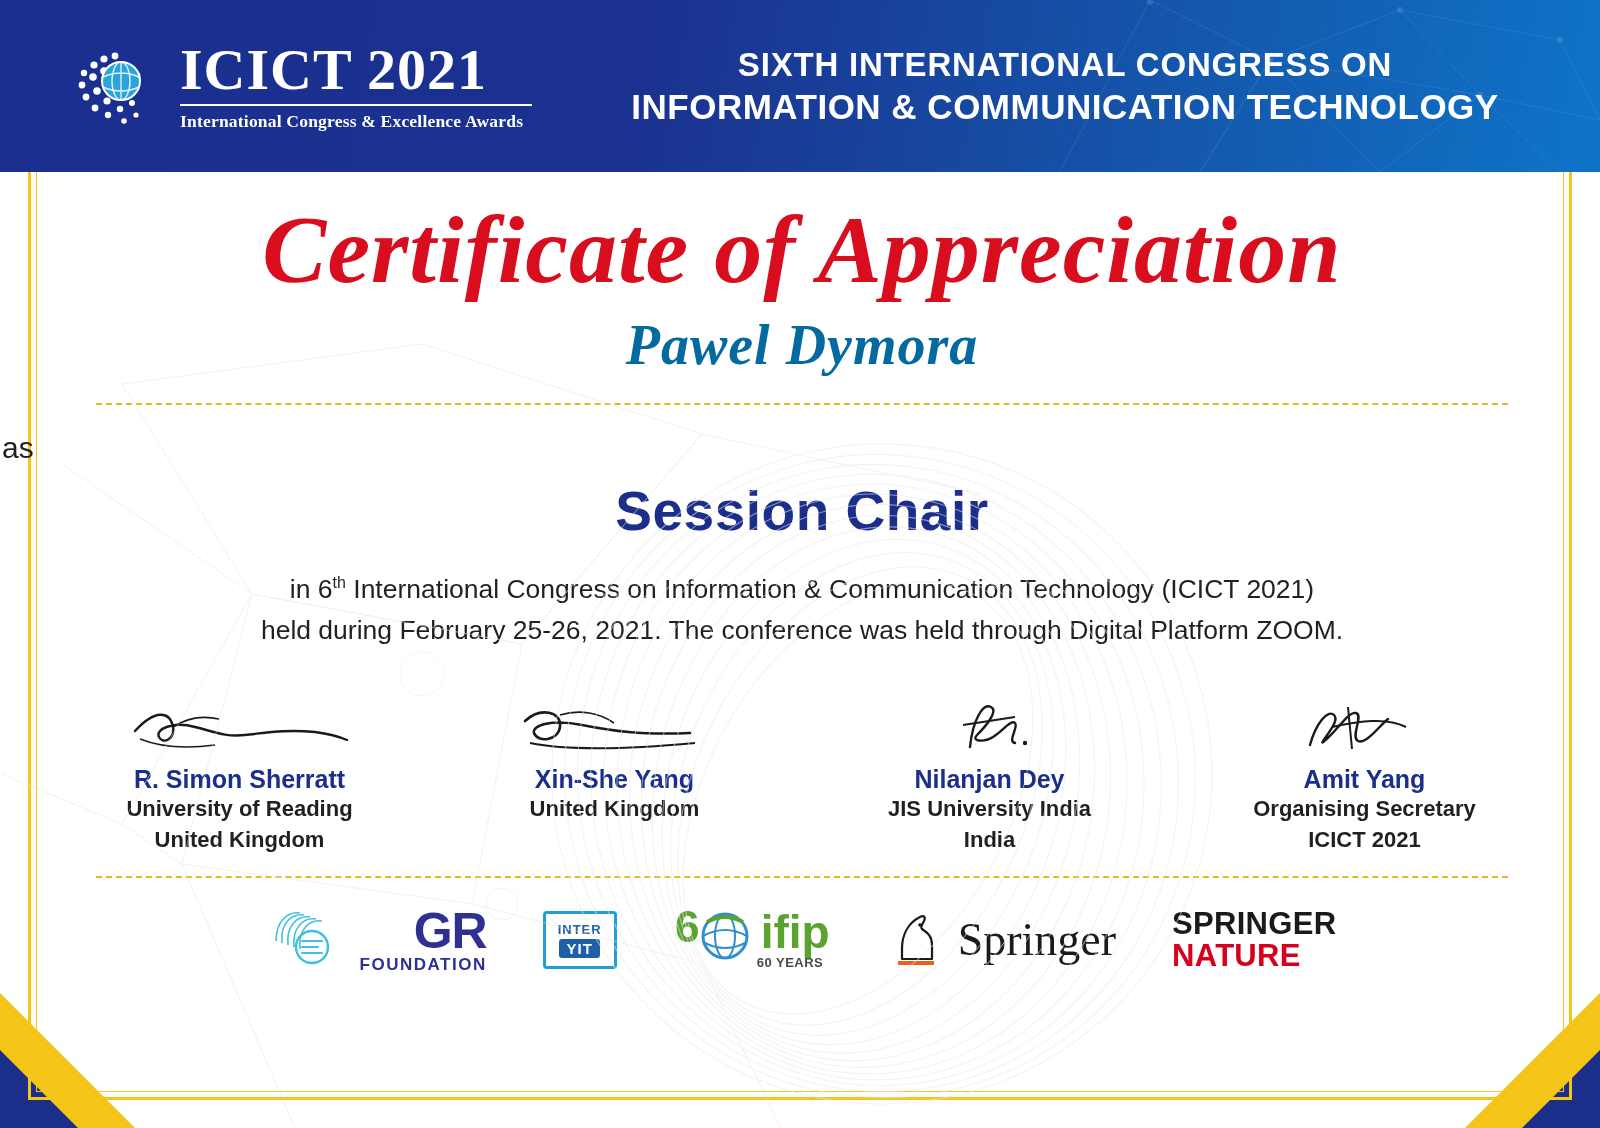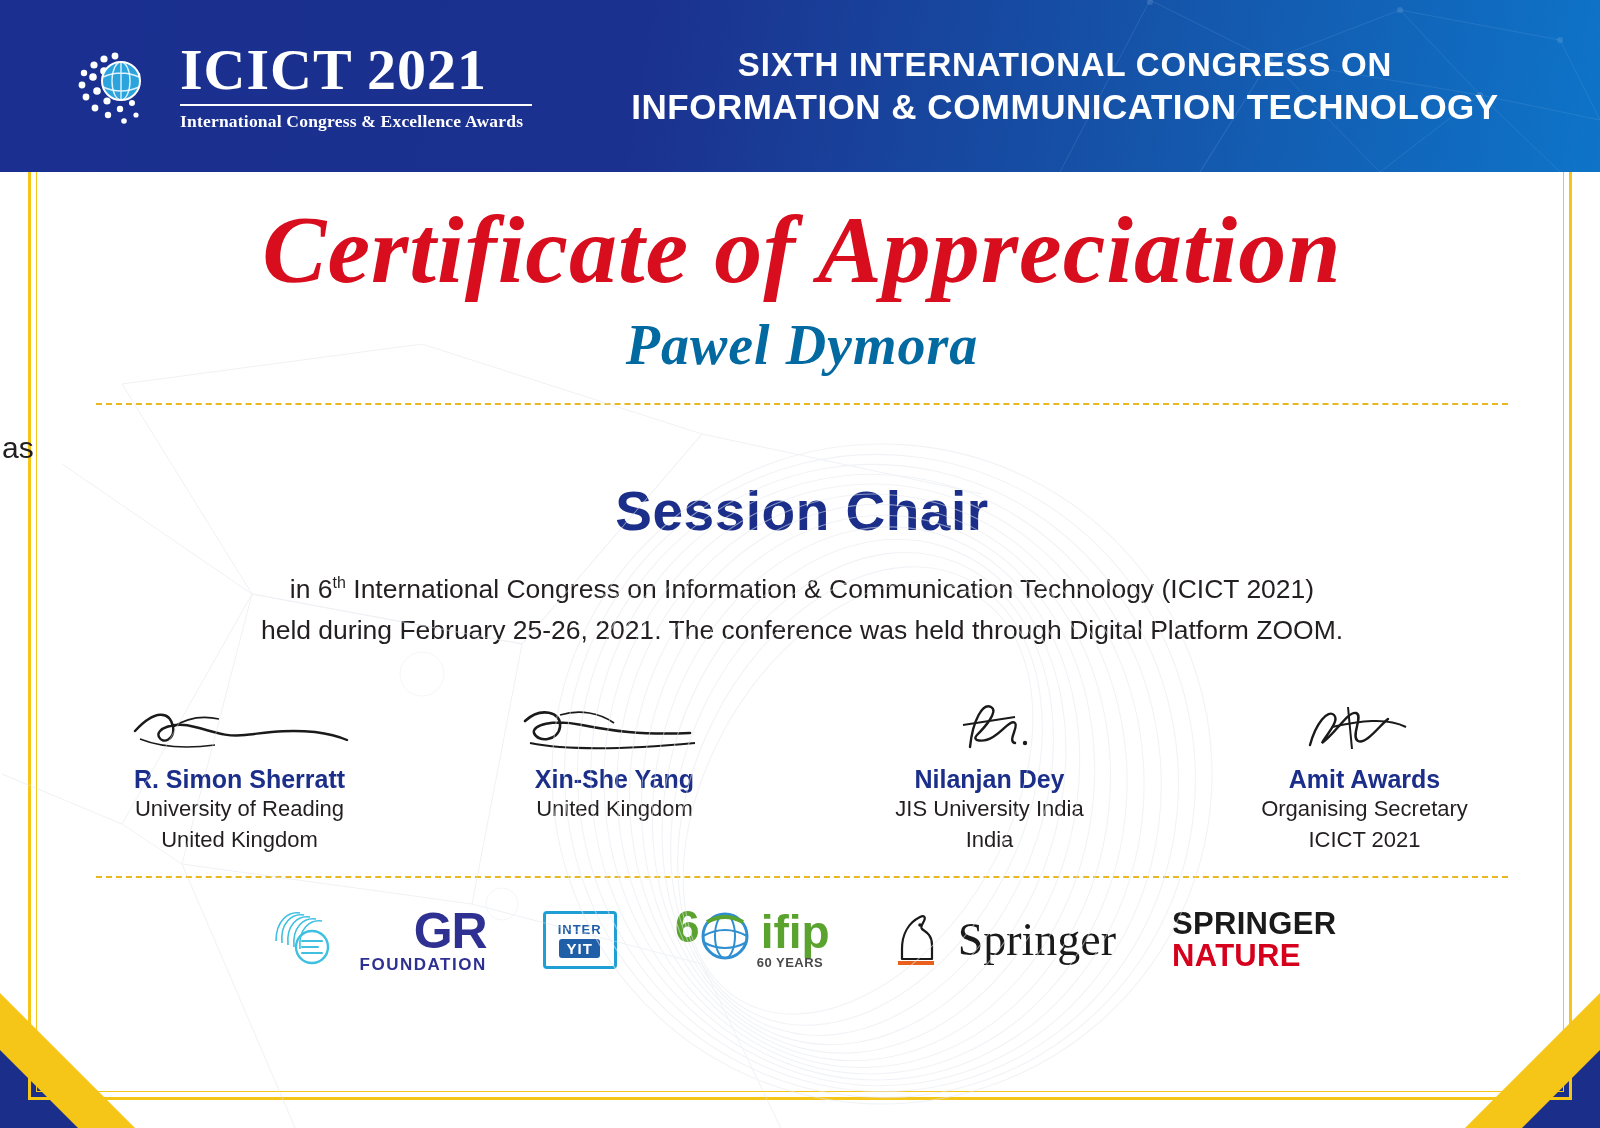--- a/index.html
+++ b/index.html
@@ -264,20 +264,21 @@
   .sig-name {
     color: #1b2f8a;
     font-size: 25px;
     font-weight: bold;
     margin-top: 6px;
   }
   .sig-line {
     color: #231f20;
     font-size: 22px;
     line-height: 1.4;
+    font-weight: bold;
   }
 
   .dashed-sep-2 {
     margin: 20px auto 0 auto;
     width: 1412px;
     border-top: 2px dashed #e8b820;
     height: 0;
   }
 
   
@@ -553,21 +554,21 @@
       </div>
 
       <div class="sig-col">
         <div class="sig-img">
           <svg width="250" height="62" viewBox="0 0 250 62">
             <path d="M70 48 C76 26 88 12 94 18 C100 24 86 38 82 46 C96 36 108 14 116 16 C124 18 110 40 118 44 C126 48 140 28 148 22" stroke="#1a1a1a" stroke-width="2.4" fill="none" stroke-linecap="round"></path>
             <path d="M108 10 L112 52" stroke="#1a1a1a" stroke-width="2" fill="none"></path>
             <path d="M92 30 C120 24 146 20 166 30" stroke="#1a1a1a" stroke-width="2" fill="none"></path>
           </svg>
         </div>
-        <div class="sig-name">Amit Awards</div>
+        <div class="sig-name">Amit Yang</div>
         <div class="sig-line">Organising Secretary</div>
         <div class="sig-line">ICICT 2021</div>
       </div>
 
     </div>
 
     <div class="dashed-sep-2"></div>
 
     <div class="sponsors">
 

